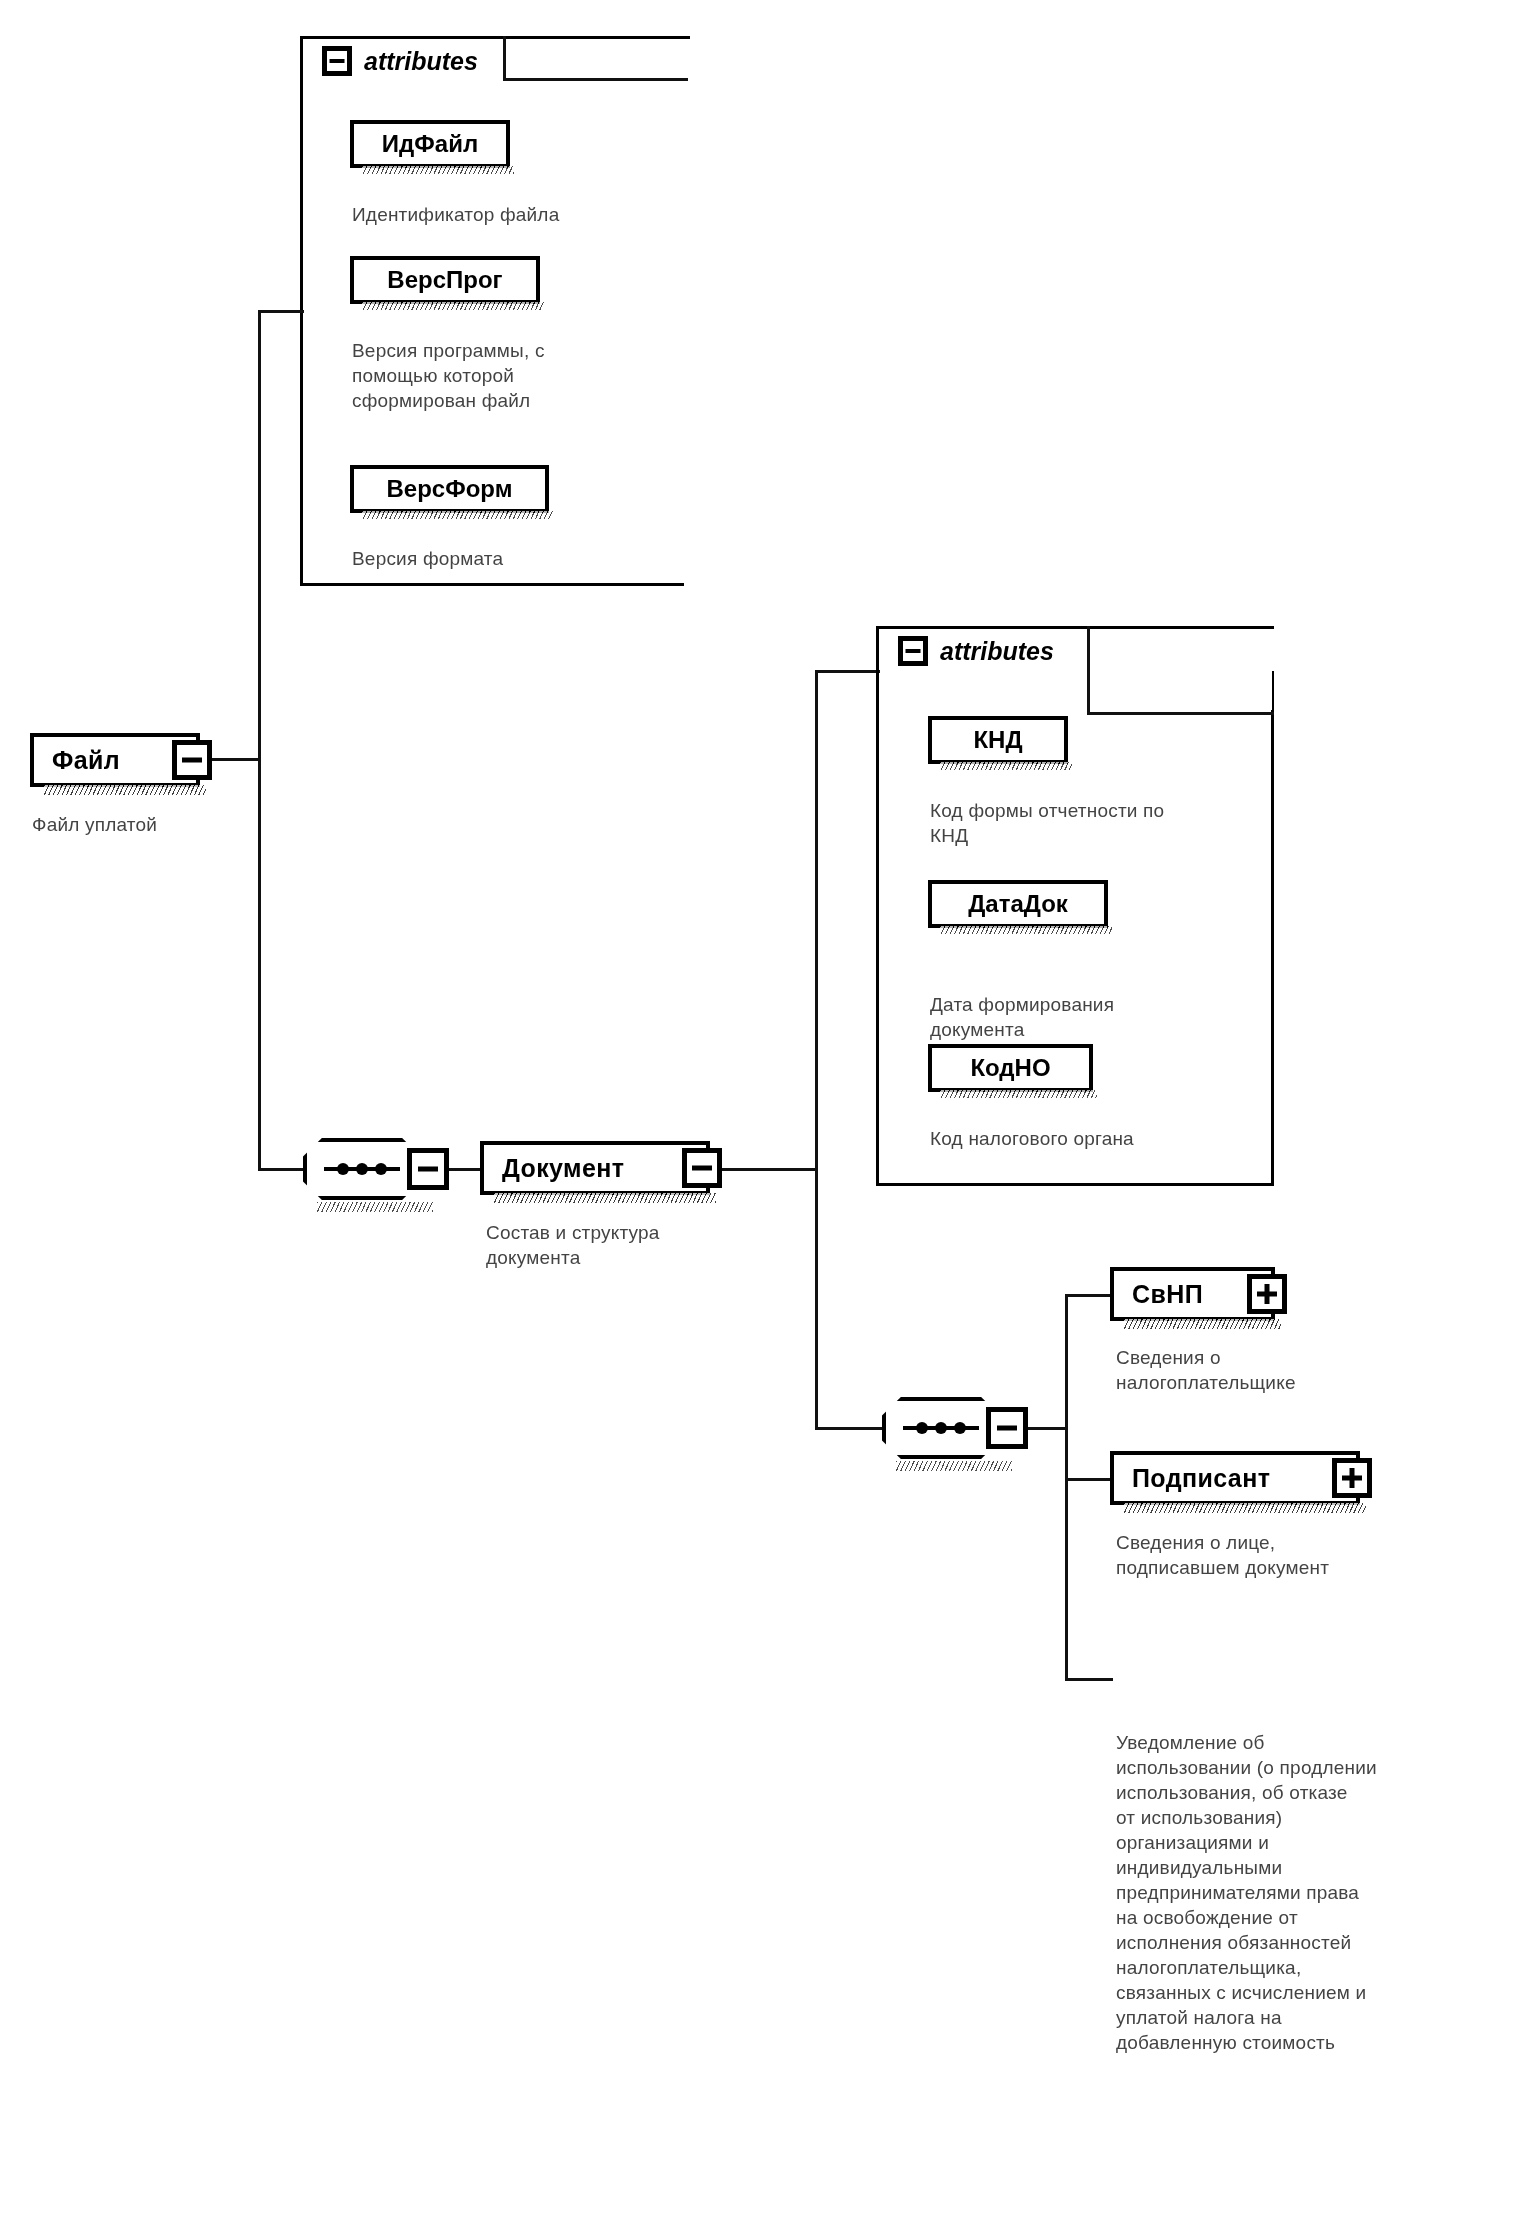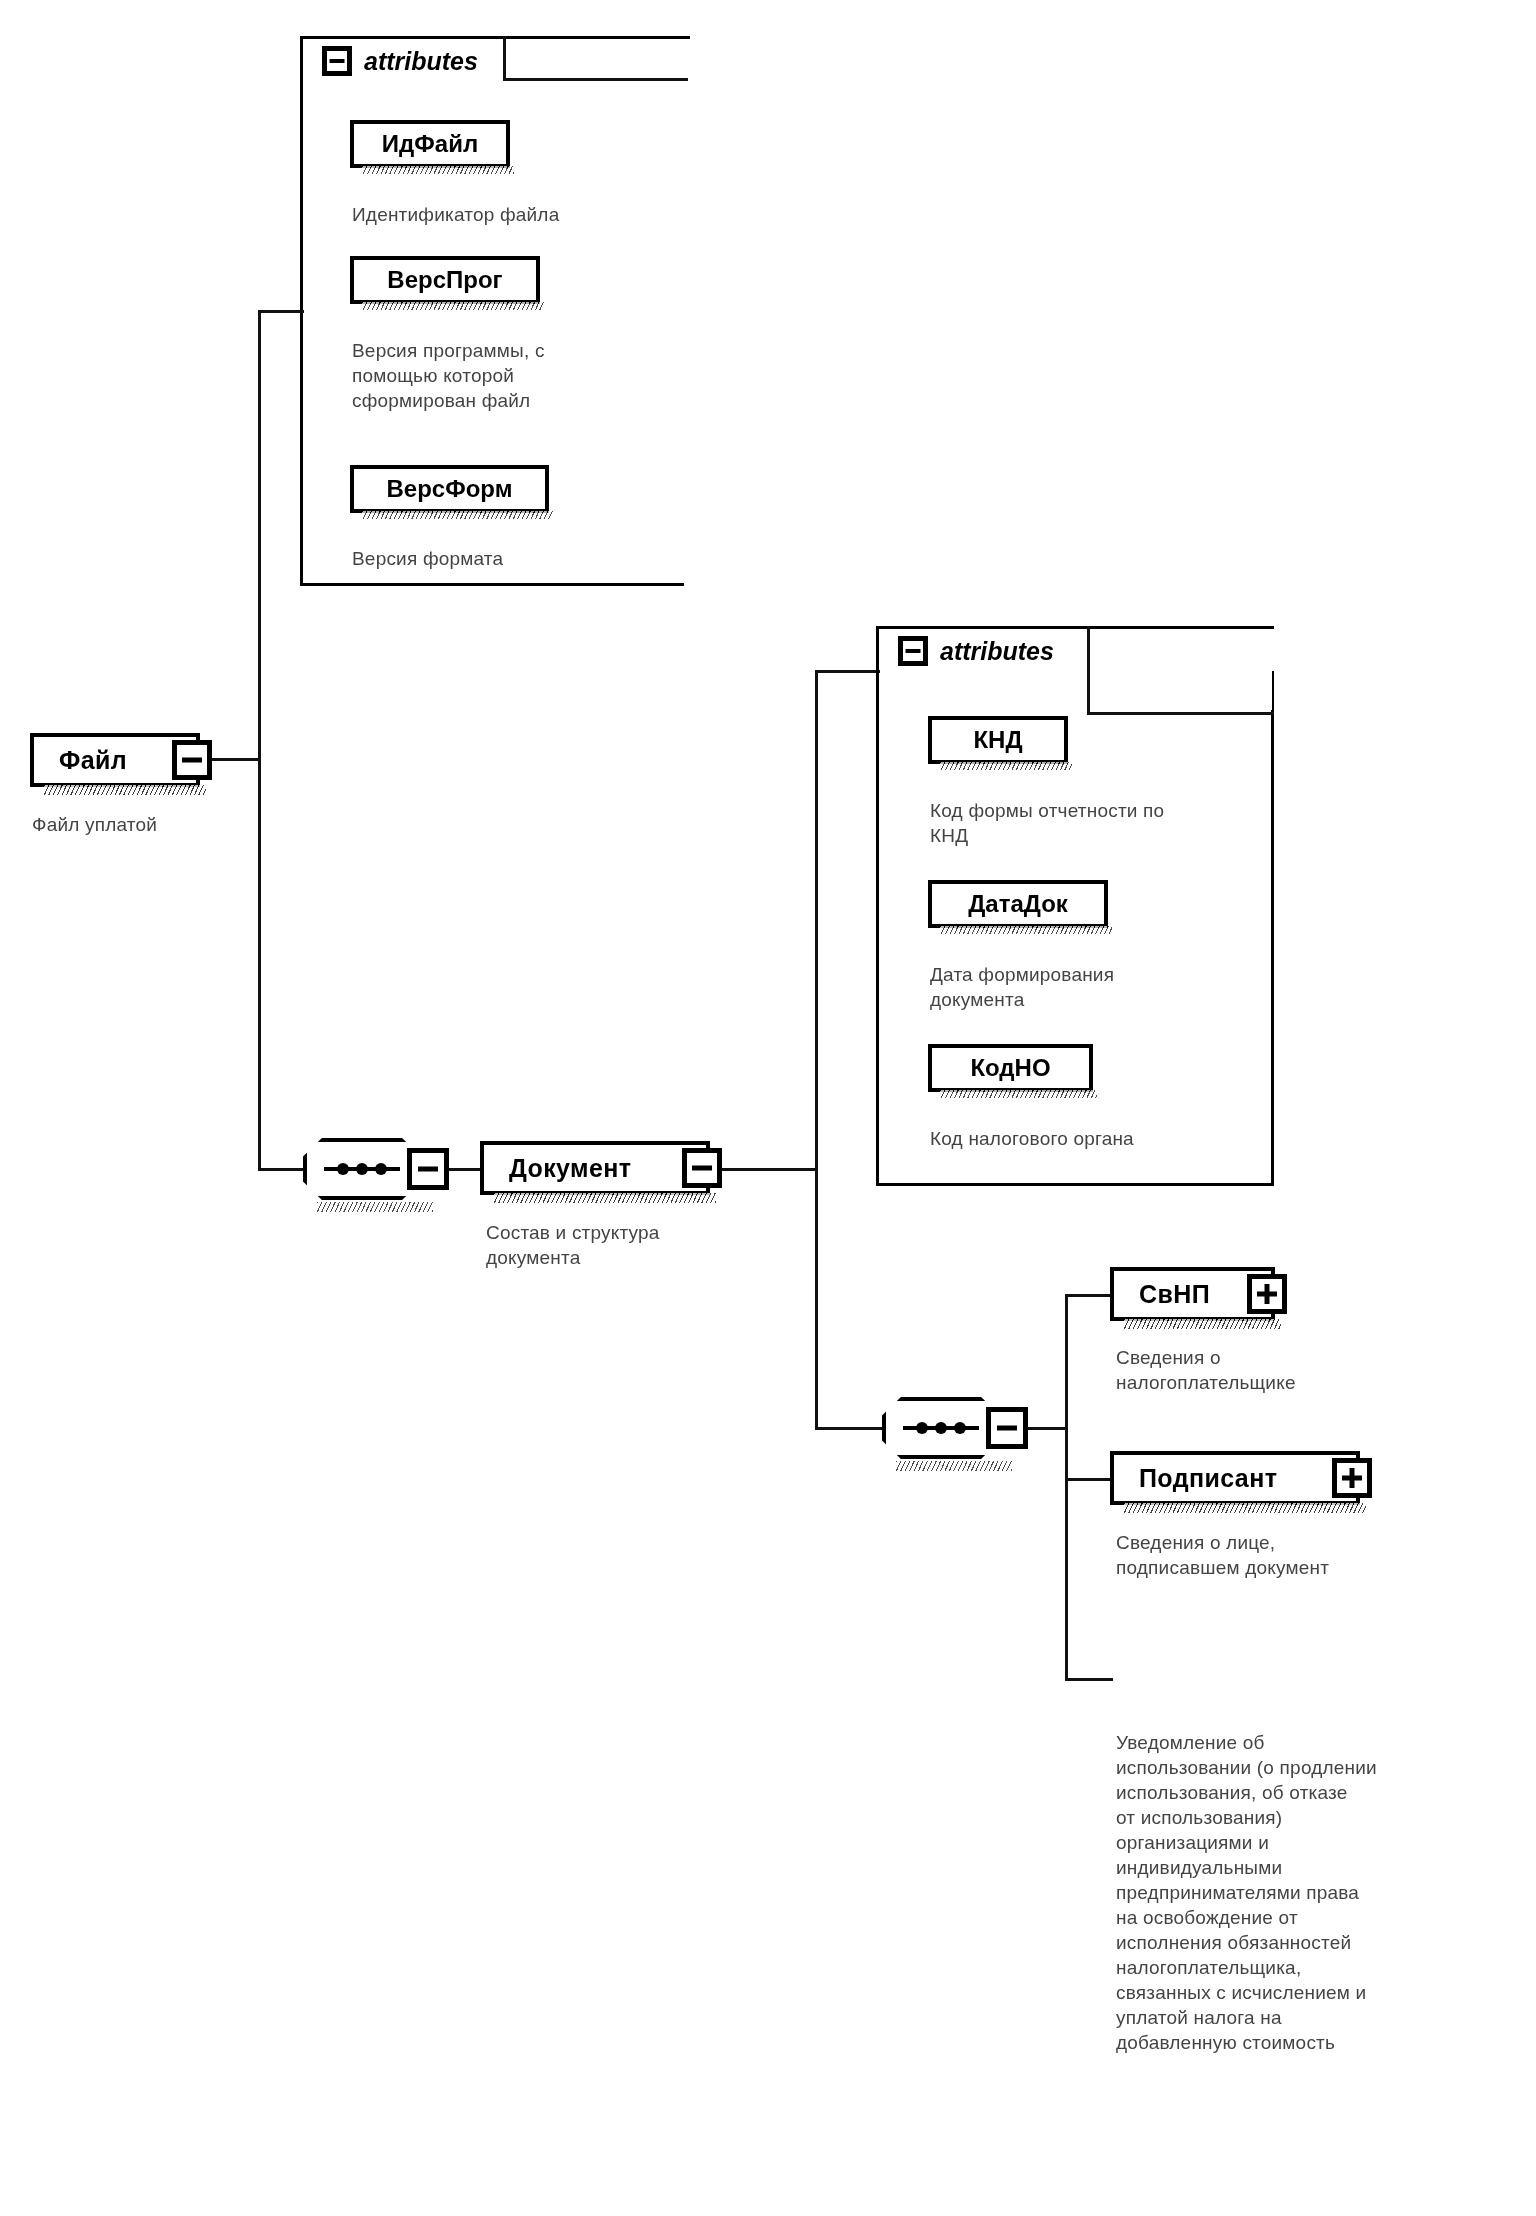--- a/index.html
+++ b/index.html
@@ -33,21 +33,20 @@
     height:54px;
     padding-left:18px;
     padding-right:4px;
   }
   .node .nlabel{
     font-weight:bold;
     font-size:25px;
     letter-spacing:0.4px;
     white-space:nowrap;
     line-height:1;
-    margin-left:7px;
   }
   
   .node::after{
     content:"";
     position:absolute;
     left:10px;
     right:-10px;
     bottom:-12px;
     height:10px;
     background:repeating-linear-gradient(
@@ -318,21 +317,21 @@
 
   <div class="attr" style="left:928px;top:716px;width:140px;">
     <span class="alabel">КНД</span>
   </div>
   <div class="cap" style="left:930px;top:798px;width:330px;">Код формы отчетности по
 КНД</div>
 
   <div class="attr" style="left:928px;top:880px;width:180px;">
     <span class="alabel">ДатаДок</span>
   </div>
-  <div class="cap" style="left:930px;top:962px;width:330px;">Дата формирования
+  <div class="cap" style="left:930px;top:992px;width:330px;">Дата формирования
 документа</div>
 
   <div class="attr" style="left:928px;top:1044px;width:165px;">
     <span class="alabel">КодНО</span>
   </div>
   <div class="cap" style="left:930px;top:1126px;width:330px;">Код налогового органа</div>
 
   <div class="seq" style="left:882px;top:1397px;">
     <span class="seqshape"></span>
     <span class="seqdots">

